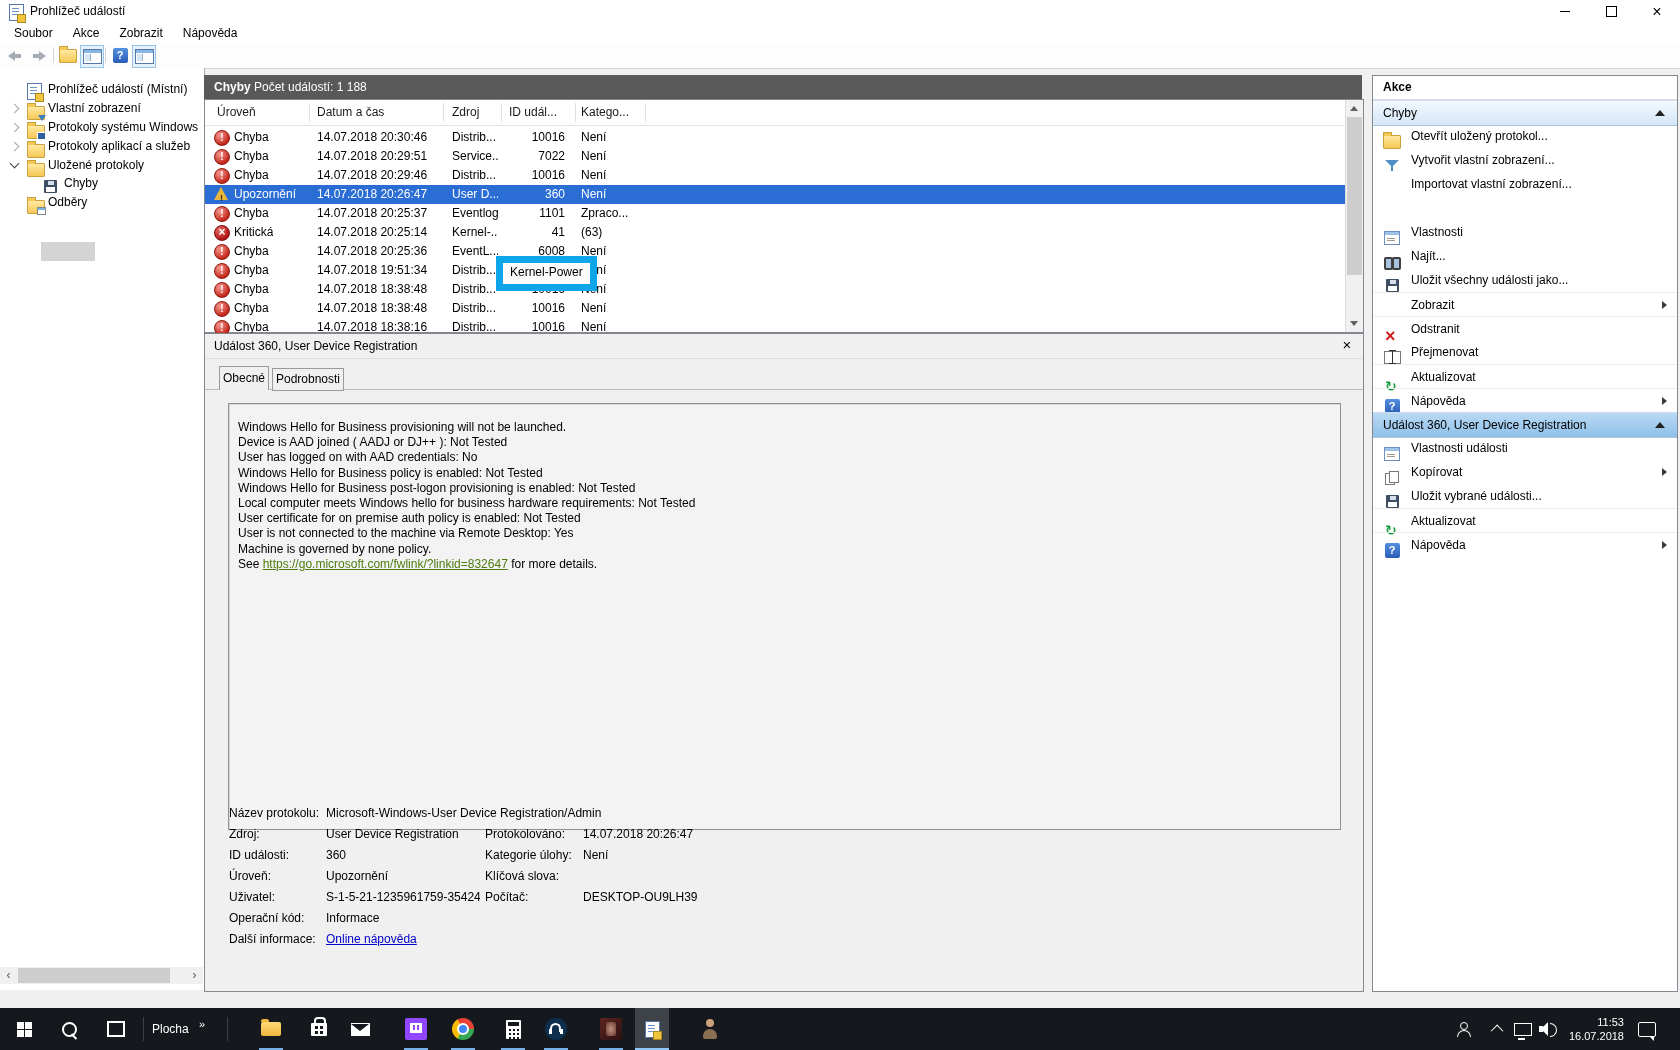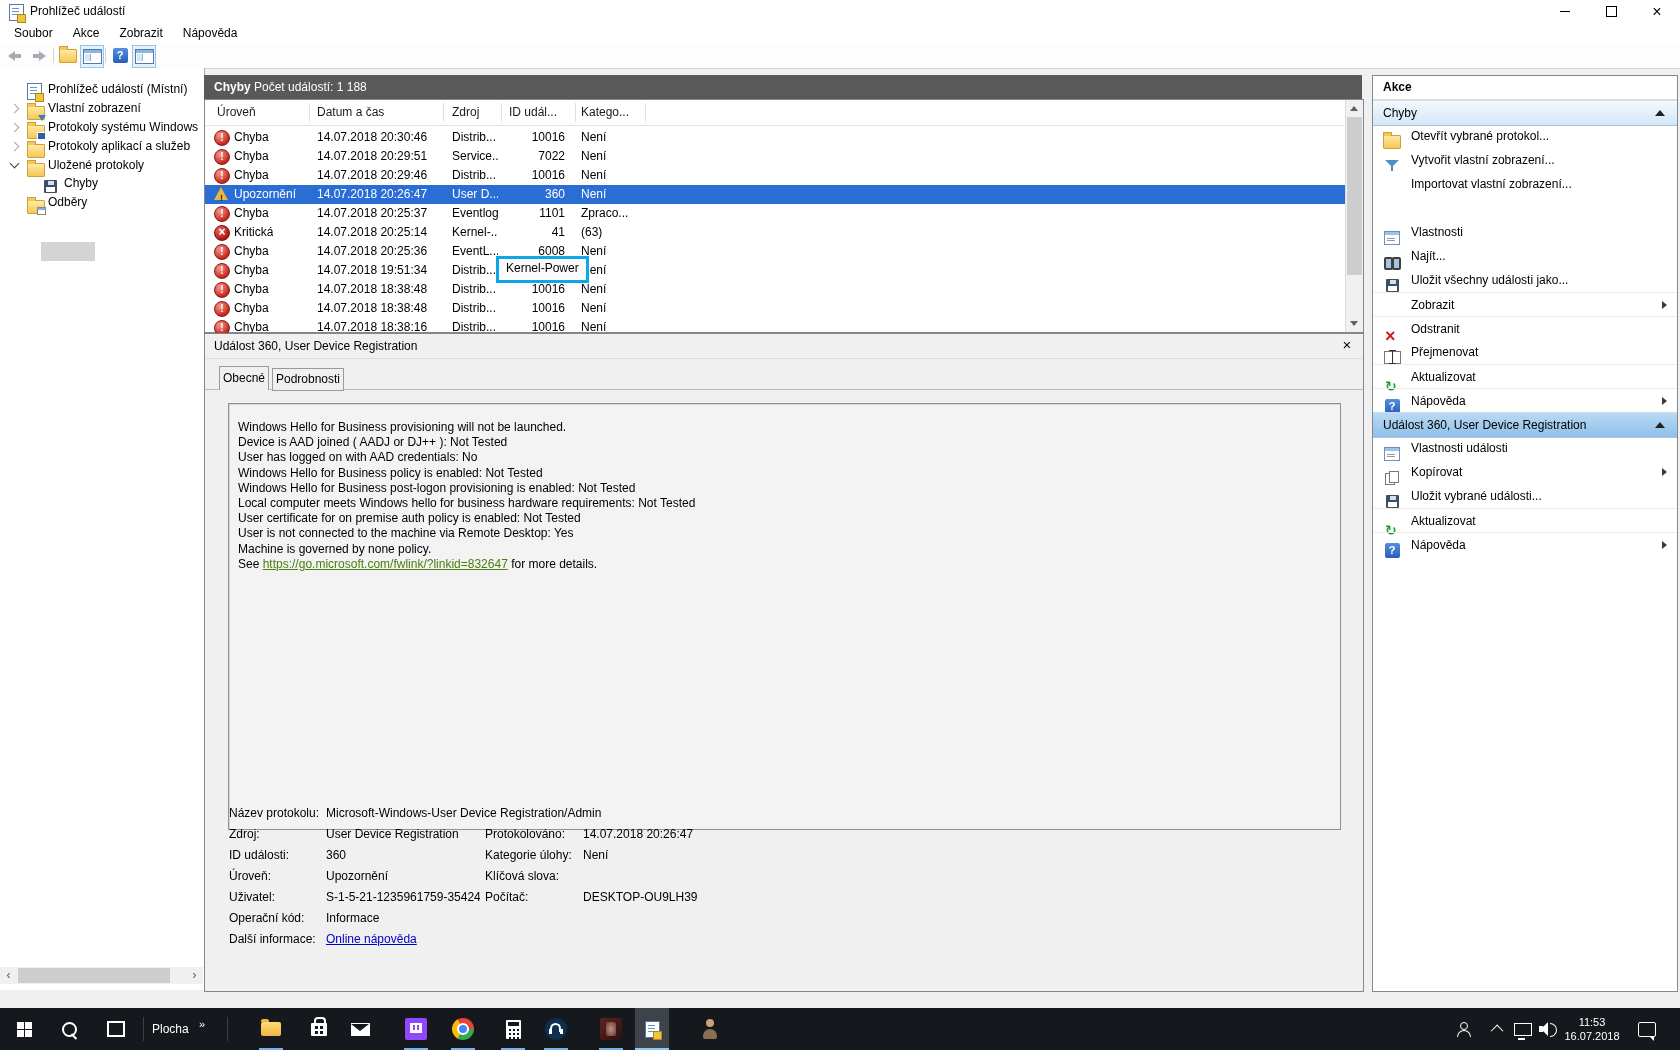--- a/index.html
+++ b/index.html
@@ -90,21 +90,21 @@
   .lrow{position:absolute;left:0;right:17px;height:19px;line-height:19px}
   .lrow.sel{background:#2a6dd5;color:#fff}
   .lc{position:absolute;white-space:nowrap;overflow:hidden}
   .lc.l{left:29px}.lc.d{left:112px}.lc.s{left:247px;width:46px}.lc.i{left:296px;width:64px;text-align:right}.lc.k{left:376px}
   .licon{position:absolute;left:9px;top:2px}
   .vscroll{position:absolute;right:0;top:0;bottom:0;width:17px;background:#f0f0f0;border-left:1px solid #dcdcdc}
   .vsb{position:absolute;left:0;width:16px;height:17px;display:flex;align-items:center;justify-content:center}
   .tri-u{width:0;height:0;border-bottom:5px solid #606060;border-left:4px solid transparent;border-right:4px solid transparent}
   .tri-d{width:0;height:0;border-top:5px solid #606060;border-left:4px solid transparent;border-right:4px solid transparent}
   .vst{position:absolute;left:1px;right:1px;top:17px;height:158px;background:#cdcdcd}
-  .ttip{position:absolute;left:496px;top:256px;height:21px;padding:0 7px;line-height:19px;background:#fbfbfb;border:3px solid #0ea5e9;z-index:6;white-space:nowrap}
+  .ttip{position:absolute;left:496px;top:256px;height:21px;padding:0 7px;line-height:19px;background:#fbfbfb;border:7px solid #0ea5e9;z-index:6;white-space:nowrap}
   
   .dpane{position:absolute;left:204px;top:333px;width:1158px;height:657px;background:#f0f0f0;border:1px solid #828790}
   .dhead{position:absolute;left:0;top:0;right:0;height:24px;line-height:24px;border-bottom:1px solid #dcdcdc}
   .dclose{position:absolute;right:6px;top:0;width:20px;height:24px;text-align:center}
   .dclose::after{content:"×";font-size:15px;line-height:22px}
   .tabline{position:absolute;left:0;right:0;top:55px;height:1px;background:#bcbcbc}
   .tab{position:absolute;text-align:center;border:1px solid #9a9a9a;background:#f0f0f0;white-space:nowrap}
   .tab.on{left:14px;top:32px;width:48px;height:23px;line-height:23px;border-bottom:none;z-index:2}
   .tab.off{left:67px;top:34px;width:70px;height:21px;line-height:21px}
   .msgbox{position:absolute;left:23px;top:69px;width:1093px;height:393px;background:#f3f3f3;border:1px solid #8e9094;box-shadow:inset 1px 1px 0 #d8d8d8;padding:16px 9px;line-height:15.2px;overflow:hidden}
@@ -164,21 +164,21 @@
   .tray-person{position:relative;width:14px;height:14px}
   .tray-person::before{content:"";position:absolute;left:4px;top:0;width:6px;height:6px;border:1.5px solid #fff;border-radius:50%}
   .tray-person::after{content:"";position:absolute;left:1px;top:8px;width:12px;height:6px;border:1.5px solid #fff;border-bottom:none;border-radius:7px 7px 0 0}
   .chup{width:8px;height:8px;border-left:1.5px solid #fff;border-top:1.5px solid #fff;transform:rotate(45deg) translateY(2px)}
   .net{position:relative;width:16px;height:11px;border:1.5px solid #fff}
   .net::after{content:"";position:absolute;left:3px;bottom:-5px;width:7px;height:2px;background:#fff}
   .vol{position:relative;width:18px;height:16px}
   .vol::before{content:"";position:absolute;left:0;top:5px;width:4px;height:6px;background:#fff}
   .vol i{position:absolute;left:2px;top:1px;width:0;height:0;border-top:7px solid transparent;border-bottom:7px solid transparent;border-right:7px solid #fff}
   .vol::after{content:"";position:absolute;left:11px;top:2px;width:6px;height:12px;border:1.5px solid #fff;border-left:none;border-radius:0 9px 9px 0}
-  .clock{position:absolute;left:1560px;top:7px;width:64px;color:#fff;font-size:11px;line-height:14px;text-align:center}
+  .clock{position:absolute;left:1560px;top:7px;width:64px;color:#fff;font-size:11px;line-height:14px;text-align:right}
   .ac{position:relative;width:16px;height:13px;border:1.5px solid #fff;border-radius:2px}
   .ac::after{content:"";position:absolute;right:1px;bottom:-5px;width:0;height:0;border-top:5px solid #fff;border-left:5px solid transparent}
 </style>
 </head>
 <body>
 
 <div id="app">
 
   <div class="titlebar">
     <span class="ico ic-ev abs" style="left:9px;top:4px"></span>
@@ -446,21 +446,21 @@
 
   <div class="apanel">
     <div class="atitle">Akce</div>
 
     <div class="asec s1">
       <span>Chyby</span>
       <span class="arr-up"></span>
     </div>
     <div class="aitem" style="top:48px">
         <span class="aicon"><span class="ico ic-folder"></span></span>
-        <span class="albl">Otevřít vybrané protokol...</span>
+        <span class="albl">Otevřít uložený protokol...</span>
       </div>
     <div class="aitem" style="top:72px">
         <span class="aicon"><span class="ico ic-funnel"></span></span>
         <span class="albl">Vytvořit vlastní zobrazení...</span>
       </div>
     <div class="aitem" style="top:96px">
         <span class="albl">Importovat vlastní zobrazení...</span>
       </div>
     <div class="aitem" style="top:144px">
         <span class="aicon"><span class="ico ic-props"></span></span>

